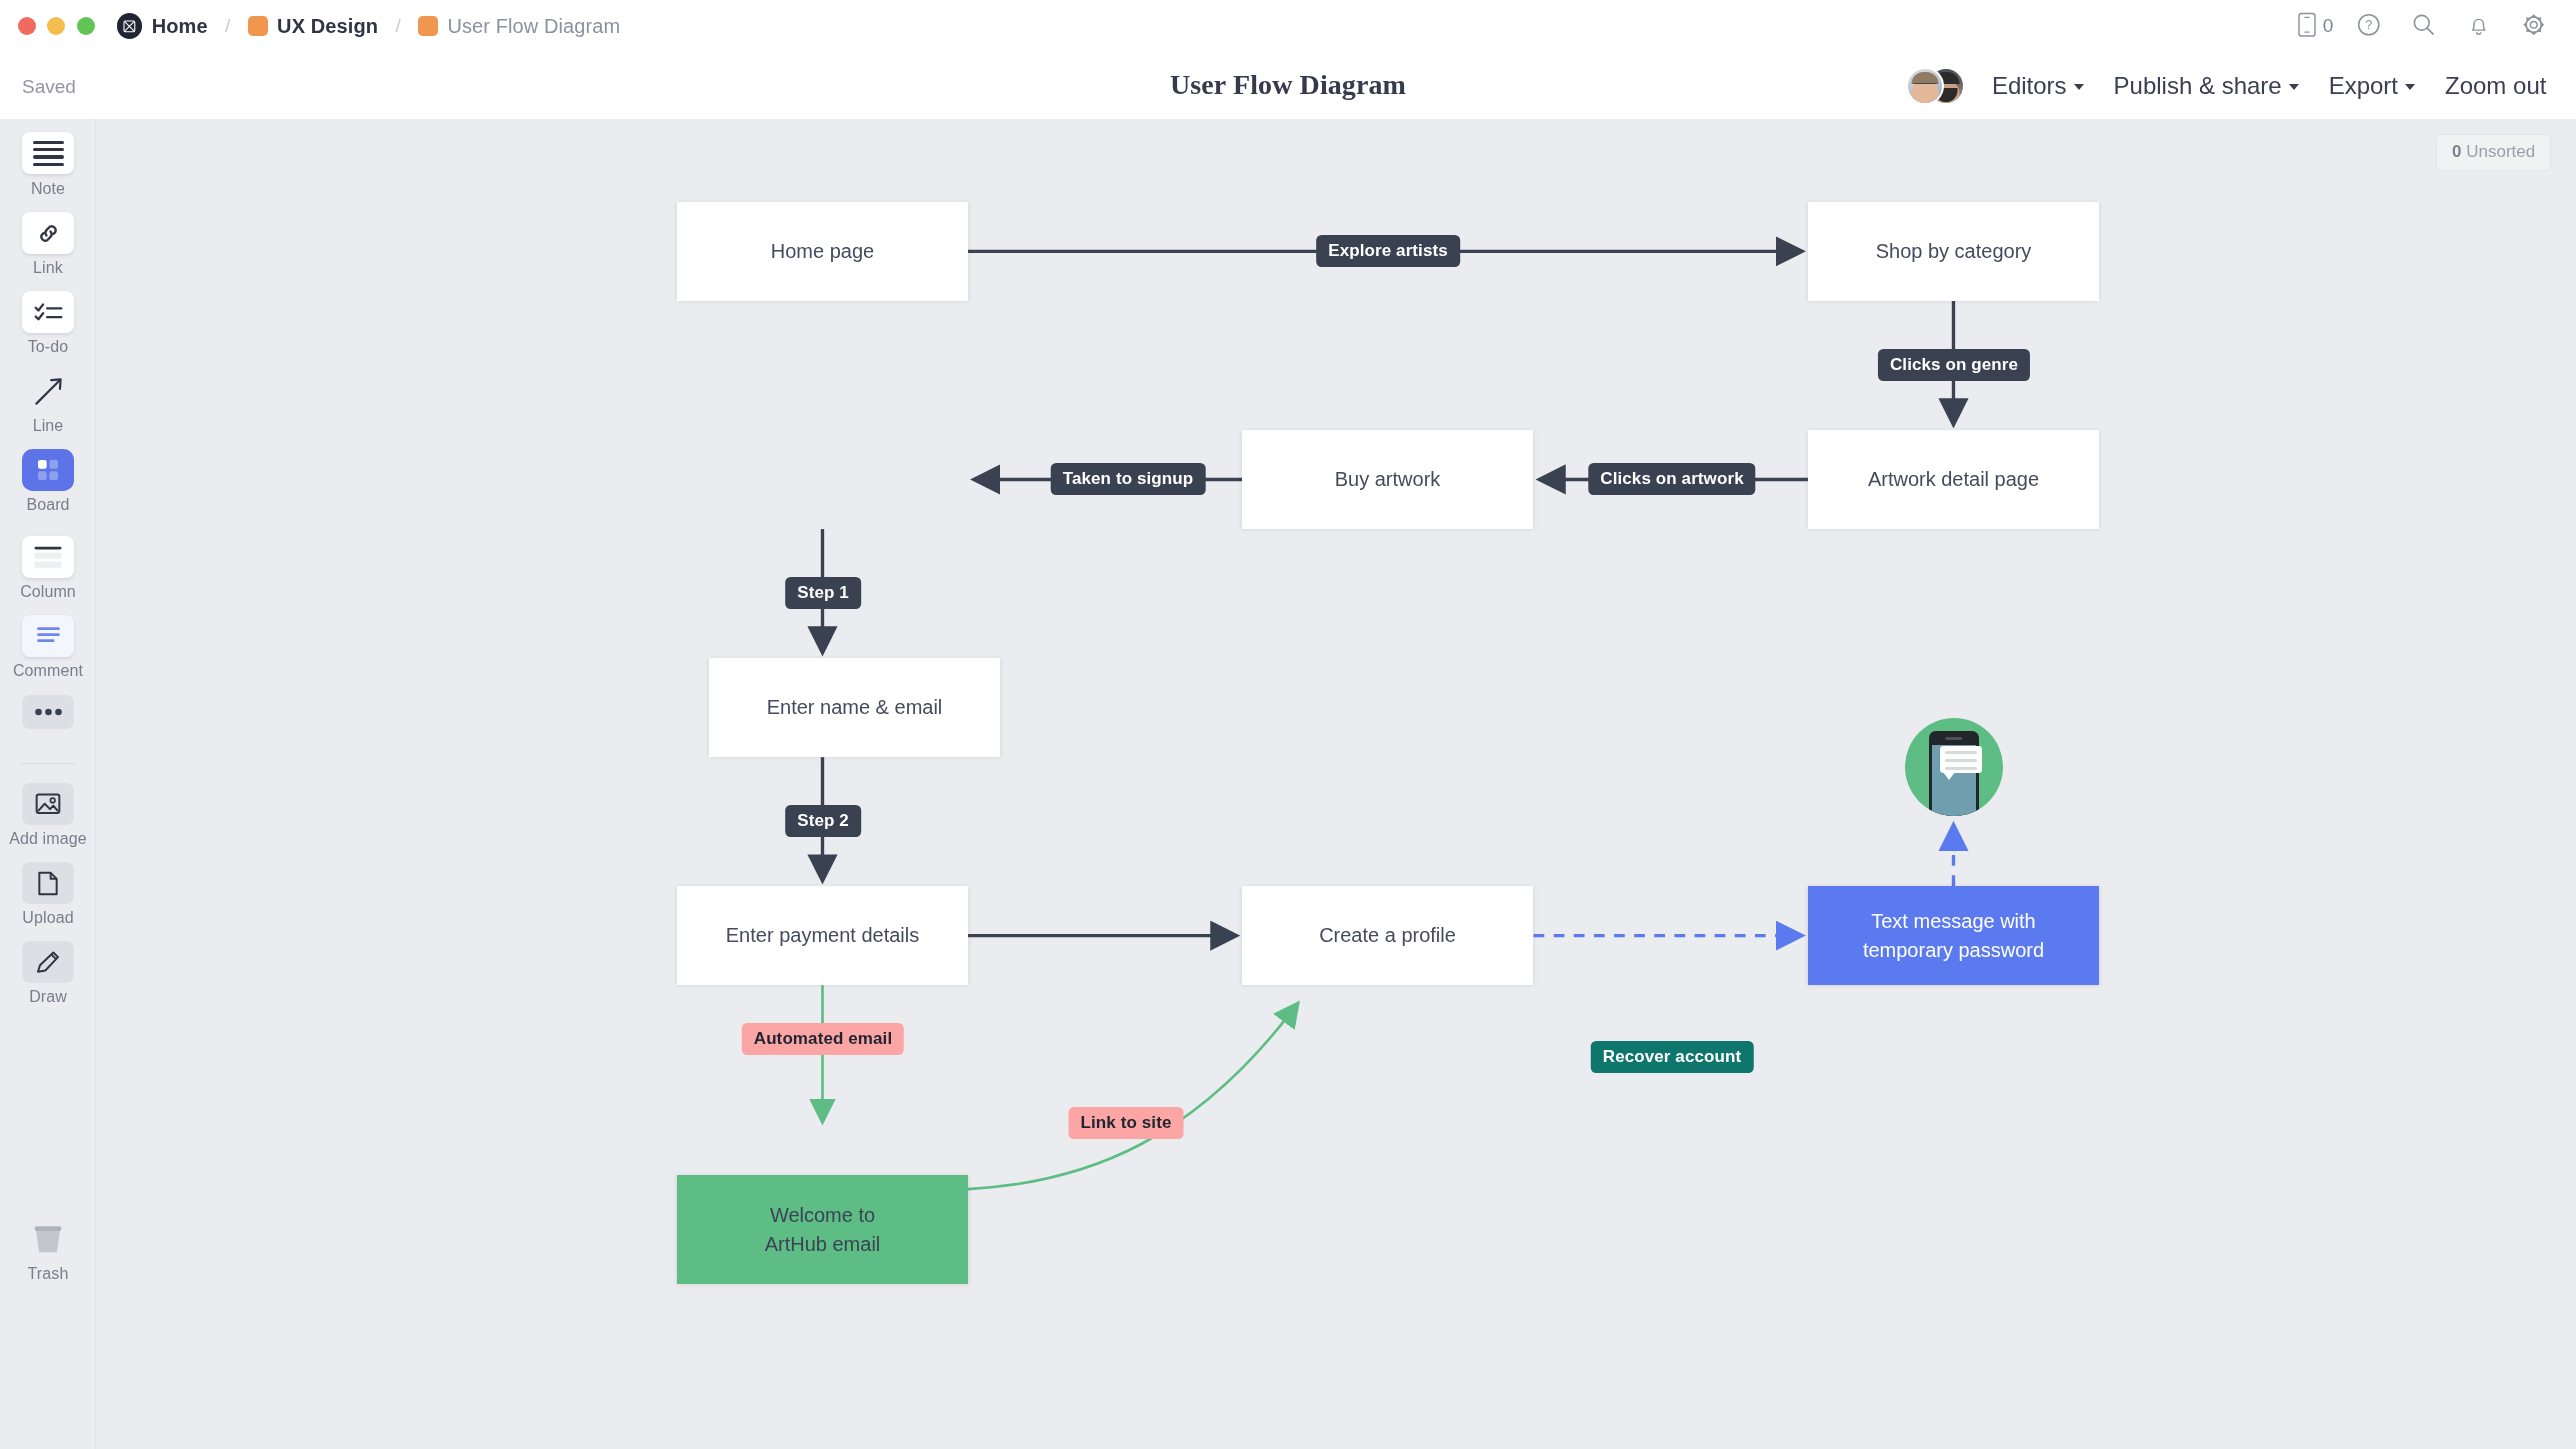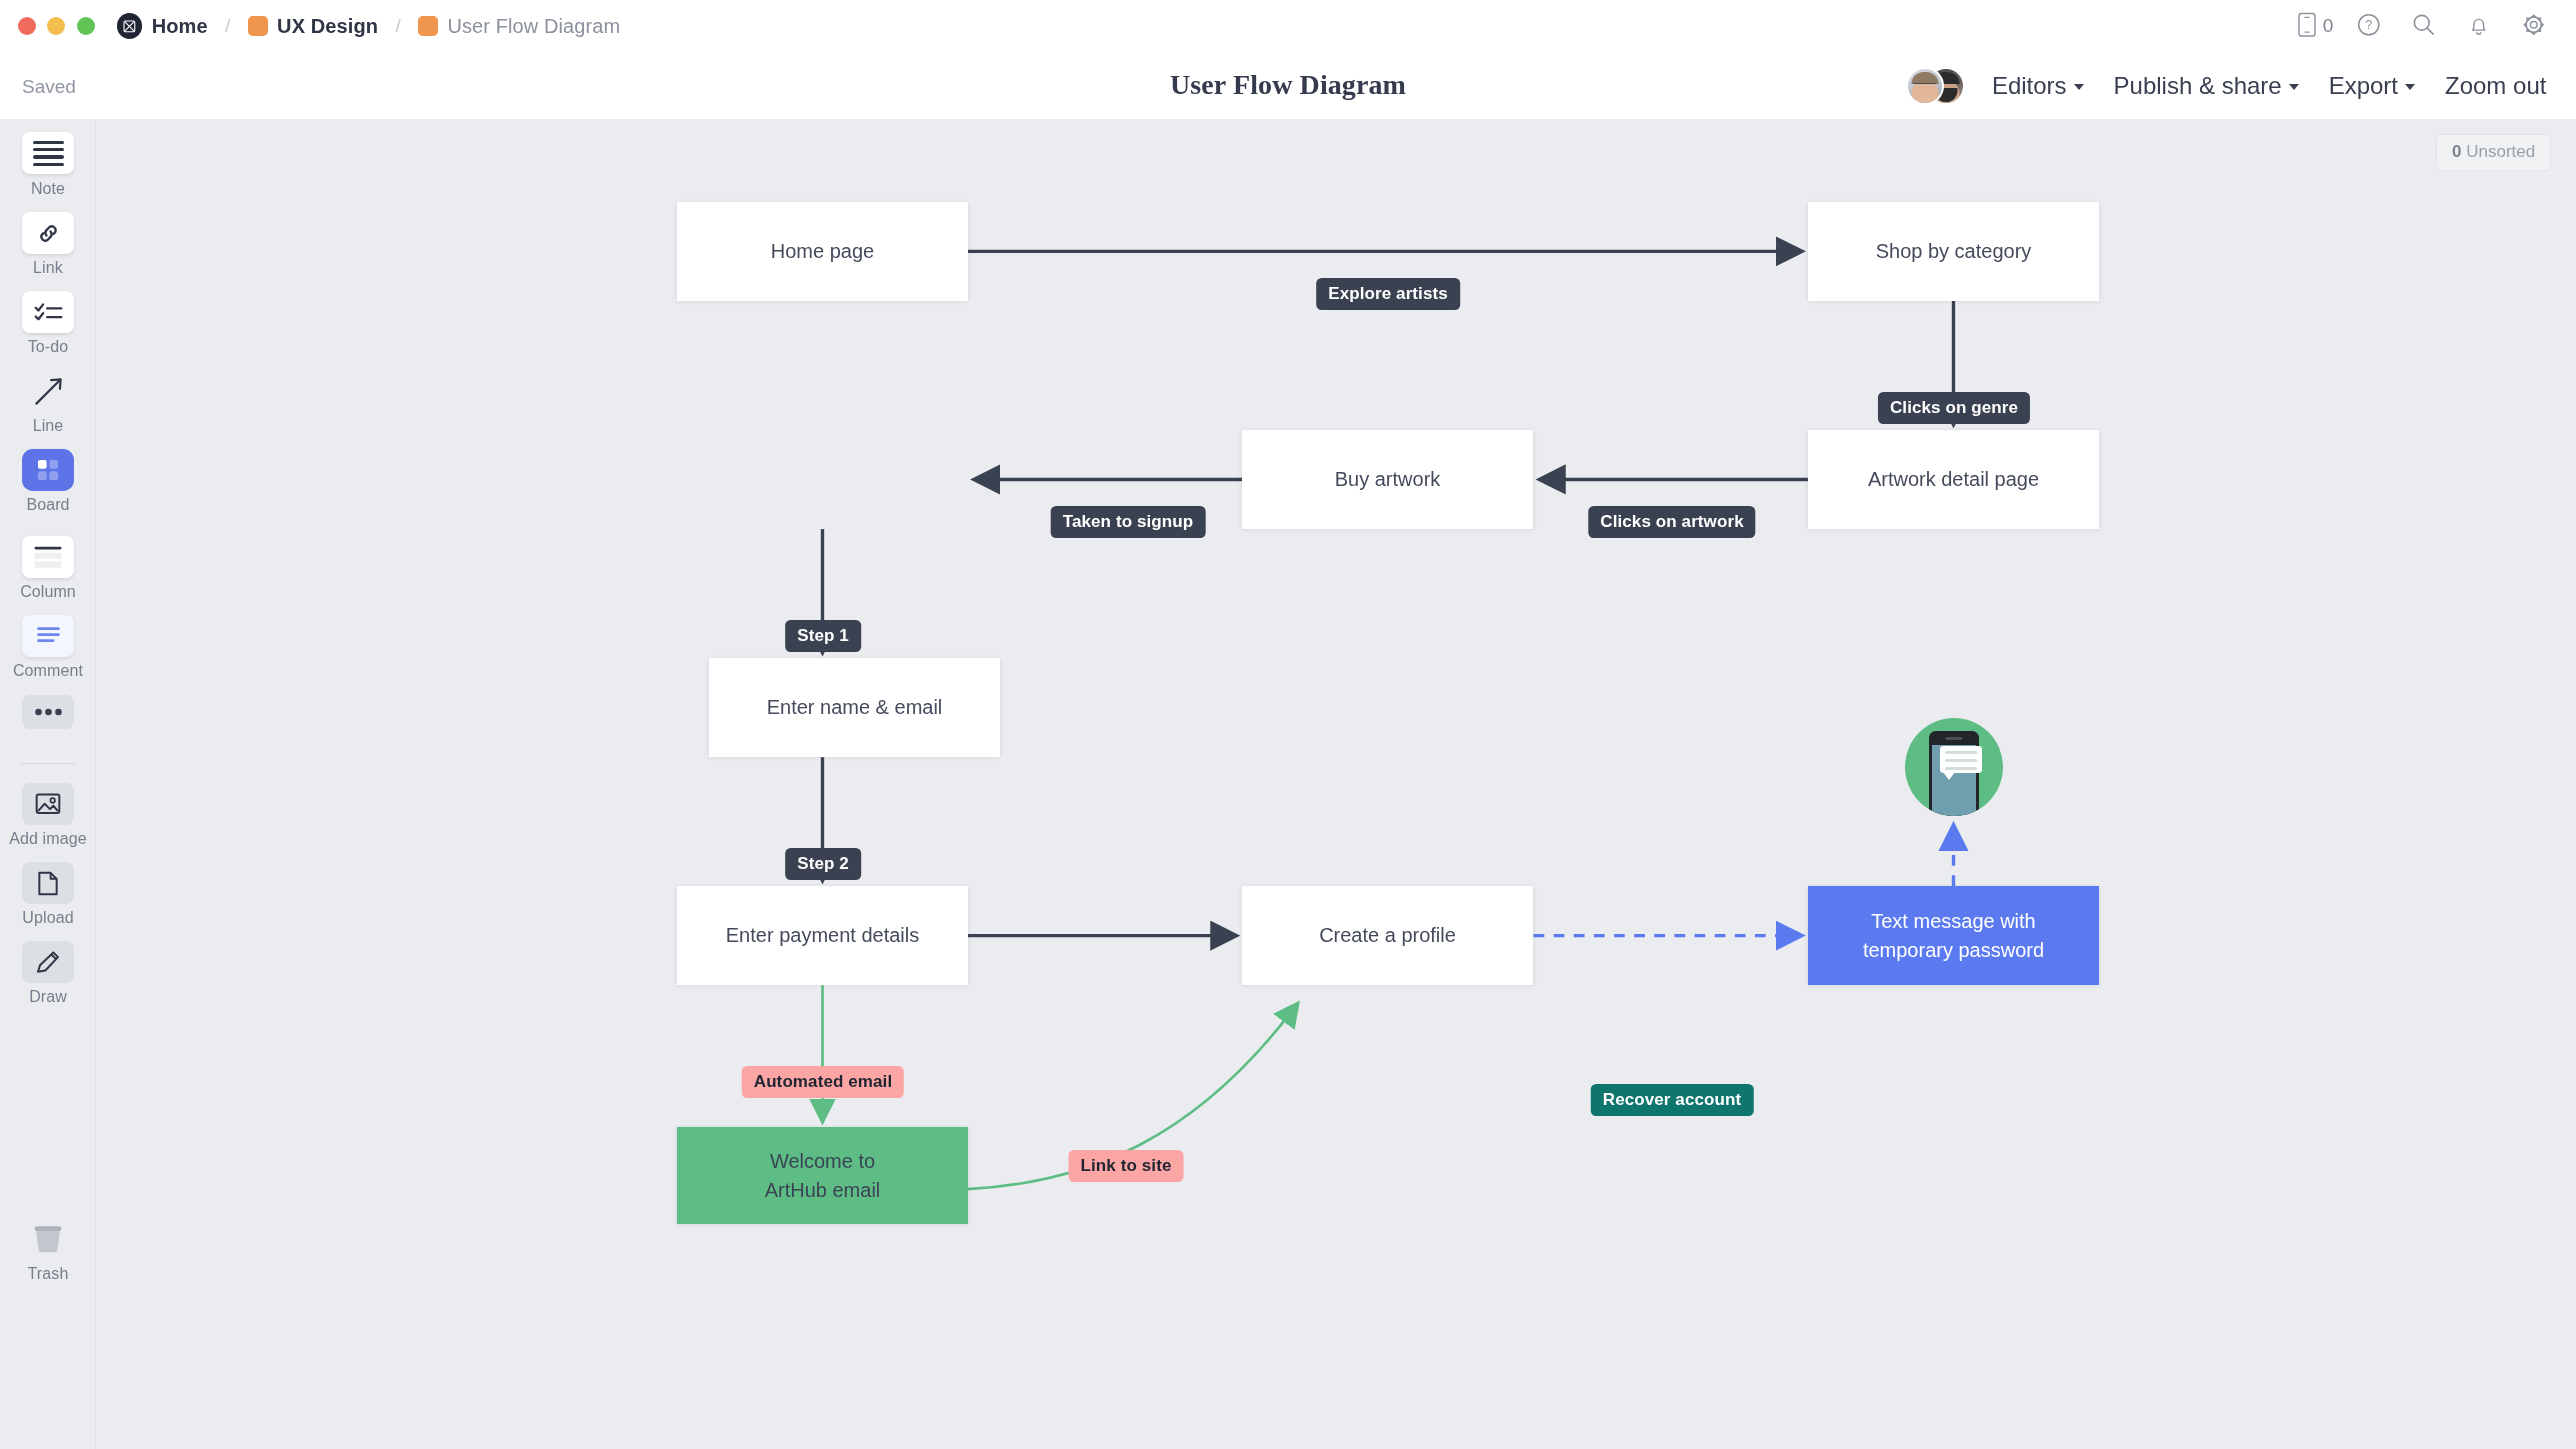--- a/index.html
+++ b/index.html
@@ -127,21 +127,20 @@
   }
   .node.green { background: #5dbd85; color: #3b4354; box-shadow: 0 1.3px 4.7px rgba(30,36,50,0.14); }
   .node.blue  { background: #5c7af0; color: #ffffff; box-shadow: 0 1.3px 4.7px rgba(30,36,50,0.14); }
 
   
   .elabel {
     position: absolute; transform: translate(-50%,-50%);
     background: #3a4151; color: #ffffff; border-radius: 5.4px;
     padding: 6px 12px; font-size: 17px; font-weight: 700; white-space: nowrap;
     letter-spacing: 0.1px;
-    margin-top: 43px;
   }
   .elabel.green { background: #fca5a5; color: #1e2430; }
   .elabel.blue  { background: #0f766e; color: #ffffff; }
 
   
   .edges { position: absolute; left: 0; top: 0; width: 2480px; height: 1330px; }
 
   
   .phonecircle {
     position: absolute; width: 98px; height: 98px; border-radius: 50%;
@@ -495,21 +494,21 @@
 
   <div class="node" style="left:581px;  top:83px;  width:291px; height:99px;">Home page</div>
   <div class="node" style="left:1712px; top:83px;  width:291px; height:99px;">Shop by category</div>
   <div class="node" style="left:1146px; top:311px;  width:291px; height:99px;">Buy artwork</div>
   <div class="node" style="left:1712px; top:311px;  width:291px; height:99px;">Artwork detail page</div>
   <div class="node" style="left:613px;  top:539px;  width:291px; height:99px;">Enter name &amp; email</div>
   <div class="node" style="left:581px;  top:767px; width:291px; height:99px;">Enter payment details</div>
   <div class="node" style="left:1146px; top:767px; width:291px; height:99px;">Create a profile</div>
   <div class="node blue" style="left:1712px; top:767px; width:291px; height:99px; white-space:pre-line;">Text message with
 temporary password</div>
-  <div class="node green" style="left:581px; top:1008px; width:291px; height:97px; white-space:pre-line;">Welcome to
+  <div class="node green" style="left:581px; top:1056px; width:291px; height:109px; white-space:pre-line;">Welcome to
 ArtHub email</div>
 
   <div class="elabel" style="left:1292px; top:132px">Explore artists</div>
   <div class="elabel" style="left:1858px; top:246px">Clicks on genre</div>
   <div class="elabel" style="left:1576px; top:360px">Clicks on artwork</div>
   <div class="elabel" style="left:1032px; top:360px">Taken to signup</div>
   <div class="elabel" style="left:727px; top:474px">Step 1</div>
   <div class="elabel" style="left:727px; top:702px">Step 2</div>
   <div class="elabel blue" style="left:1576px; top:938px">Recover account</div>
   <div class="elabel green" style="left:727px; top:920px">Automated email</div>

